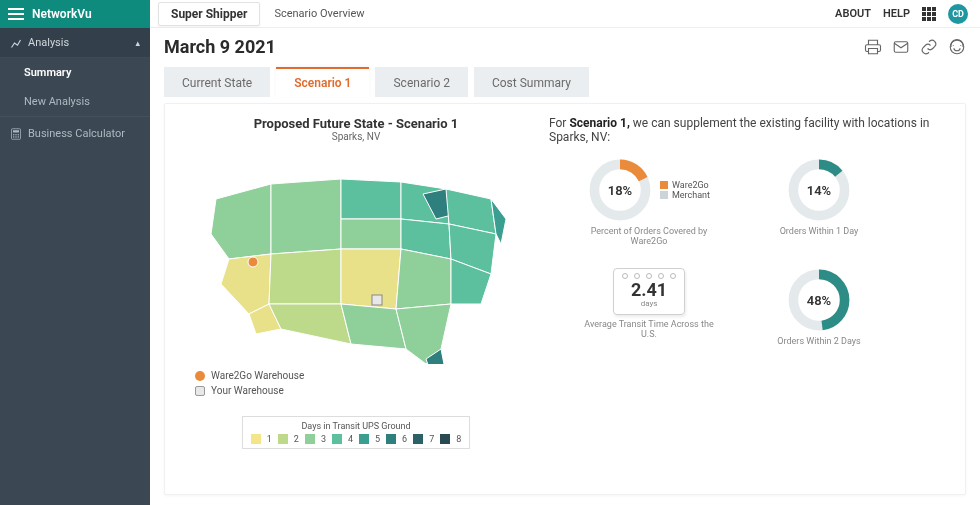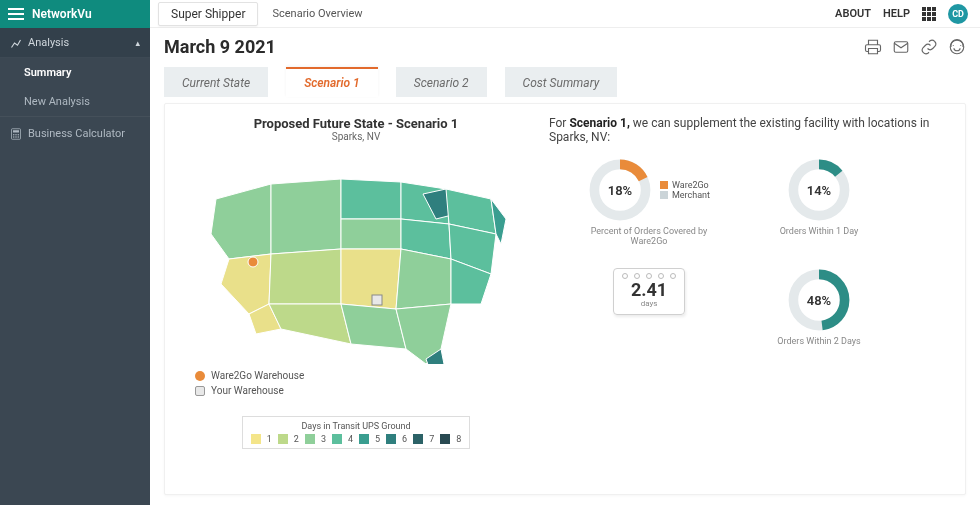--- a/index.html
+++ b/index.html
@@ -12,33 +12,33 @@
   .hamburger span { height:2px; background:#fff; }
   .sb-section { padding:8px 10px; display:flex; align-items:center; gap:6px; background:#33404b; cursor:pointer; border-bottom:1px solid rgba(255,255,255,0.05);}
   .sb-section .chev { margin-left:auto; font-size:9px; }
   .sb-item { padding:8px 10px 8px 24px; cursor:pointer; color:#aeb8c1; }
   .sb-item.active { color:#fff; font-weight:600; }
   .sb-item2 { padding:10px 10px; display:flex; align-items:center; gap:6px; color:#aeb8c1; cursor:pointer; border-top:1px solid rgba(255,255,255,0.05);}
   .sb-icon { width:12px; height:12px; display:inline-block; }
   
   .main { flex:1; display:flex; flex-direction:column; overflow:hidden; }
   .topbar { height:28px; display:flex; align-items:center; padding:0 12px; gap:14px; font-size:11px; border-bottom:1px solid #eee; }
-  .company-pill { background:#fff; border:1px solid #e2e2e2; border-radius:2px; padding:4px 12px; font-size:12px; font-weight:400; color:#333; box-shadow:0 1px 2px rgba(0,0,0,0.05); margin-left:-4px;}
+  .company-pill { background:#fff; border:1px solid #e2e2e2; border-radius:2px; padding:4px 12px; font-size:12px; font-weight:700; color:#333; box-shadow:0 1px 2px rgba(0,0,0,0.05); margin-left:-4px;}
   .page-title-small { color:#555; }
   .top-right { margin-left:auto; display:flex; align-items:center; gap:12px; font-size:11px; font-weight:600; color:#333; }
   .apps-icon { display:grid; grid-template-columns:repeat(3,4px); grid-auto-rows:4px; gap:1px; cursor:pointer;}
   .apps-icon span{background:#333;}
   .avatar { width:20px; height:20px; border-radius:50%; background:#1f97a3; color:#fff; font-size:9px; font-weight:700; display:flex; align-items:center; justify-content:center; cursor:pointer;}
   .header-row { display:flex; align-items:center; padding:8px 14px 4px; }
   .date-title { font-size:18px; font-weight:700; color:#2b2b2b; }
   .header-actions { margin-left:auto; display:flex; gap:10px; color:#666; }
   .header-actions svg { cursor:pointer; }
   .content { flex:1; padding:6px 14px 10px; display:flex; flex-direction:column; gap:6px; overflow:hidden; }
   
-  .tabs { display:flex; gap:12px;font-style:italic; }
+  .tabs { display:flex; gap:0; }
   .tab { padding:7px 18px; font-size:12px; color:#6b6b6b; background:#eaeef0; cursor:pointer; border-top:2px solid transparent; margin-right:6px;}
   .tab.active { background:#fff; color:#e26a2c; font-weight:600; border-top:2px solid #e26a2c; box-shadow:0 -1px 3px rgba(0,0,0,0.05);}
   
   .panel { flex:1; background:#fff; border:1px solid #f0f0f0; border-radius:2px; box-shadow:0 1px 3px rgba(0,0,0,0.04); padding:12px 16px 10px; display:flex; gap:18px; overflow:hidden;}
   .map-side { width:350px; display:flex; flex-direction:column; align-items:center; }
   .map-title { font-size:13px; font-weight:700; color:#333; text-align:center; }
   .map-sub { font-size:10px; color:#666; margin-bottom:22px; text-align:center; }
   .map-wrap { position:relative; width:310px; height:200px; }
   .map-wrap .pin { position:absolute; width:12px; height:12px; }
   .legend-wh { align-self:flex-start; margin-left:14px; margin-top:6px; font-size:10px; color:#555; }
@@ -275,20 +275,21 @@
                 <div class="cal-rings">
                     <span></span>
                     <span></span>
                     <span></span>
                     <span></span>
                     <span></span>
                   </div>
                 <div class="cal-val">2.41</div>
                 <div class="cal-unit">days</div>
               </div>
+              <div class="metric-label">Average Transit Time Across the U.S.</div>
             </div>
 
             <div class="metric">
               <div class="donut-wrap">
                 <svg width="64" height="64" viewBox="0 0 40 40">
                   <circle cx="20" cy="20" r="16" fill="none" stroke="#e4e9eb" stroke-width="6"></circle>
                   <circle cx="20" cy="20" r="16" fill="none" stroke="#2d8d86" stroke-width="6" stroke-dasharray="48 52" pathLength="100"></circle>
                 </svg>
                 <div class="val">48%</div>
               </div>

